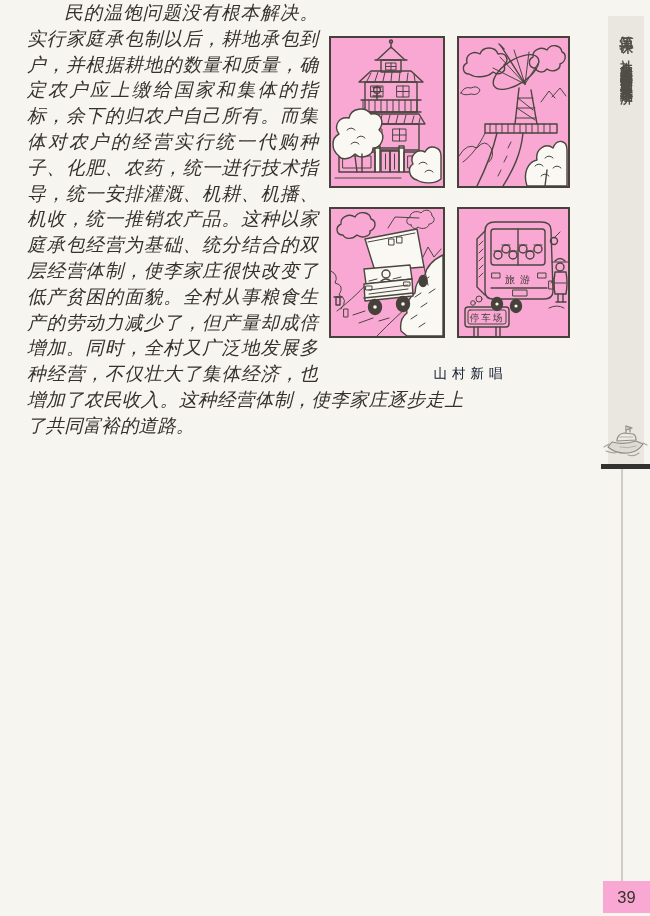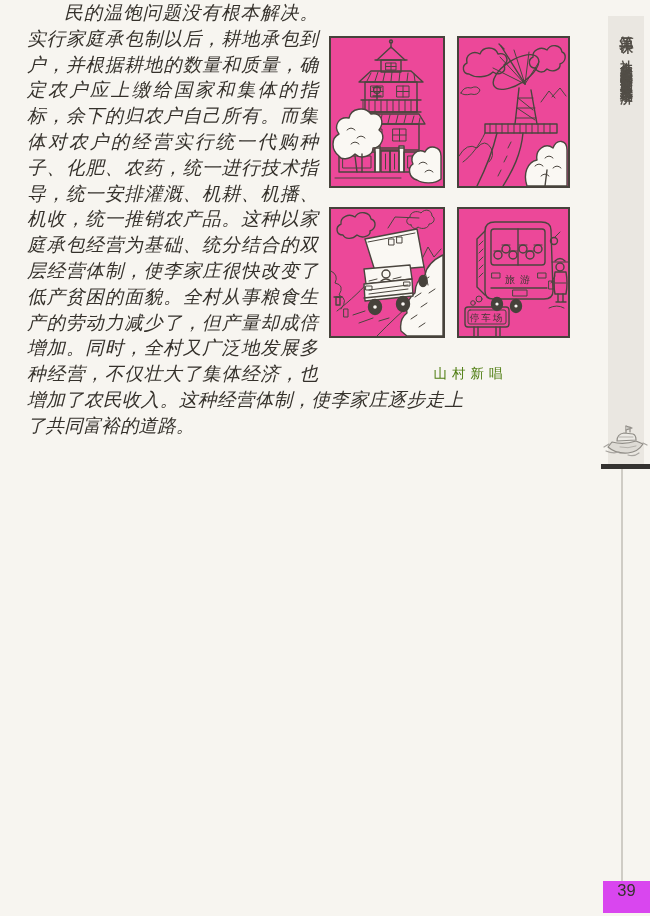--- a/index.html
+++ b/index.html
@@ -26,26 +26,26 @@
     margin:36px -107px 0 11px;
     font-style:normal;text-indent:0;
   }
   .fig-grid{
     display:grid;
     grid-template-columns:116px 113px;
     grid-template-rows:152px 131px;
     gap:19px 12px;
   }
   .panel{
-    border:2px solid #46423b;background:#ec4899;box-sizing:border-box;
+    border:2px solid #46423b;background:#f9a8d4;box-sizing:border-box;
   }
   .panel svg{width:100%;height:100%;display:block;}
   .fig-caption{
     margin-top:27px;text-align:center;padding-left:42px;
-    font-size:13.5px;letter-spacing:5px;color:#4d7c0f;
+    font-size:13.5px;letter-spacing:5px;color:#0f172a;
     text-indent:0;line-height:18px;
   }
   .lineart{stroke:#4a453e;fill:none;stroke-width:1.4;stroke-linecap:round;stroke-linejoin:round;}
   .thin{stroke-width:1;}
   .darkfill{fill:#46423b;stroke:#46423b;}
   .paperfill{fill:#faf8f3;}
   .svgtext{font-family:"Liberation Serif","DejaVu Serif",serif;fill:#3c3831;stroke:none;}
   
   .strip{
     position:absolute;left:608px;top:16px;width:36px;height:448px;
@@ -56,21 +56,21 @@
     writing-mode:vertical-rl;text-orientation:upright;
     color:#524e47;font-weight:600;
   }
   .lesson{margin-top:9px;font-size:14px;letter-spacing:2px;}
   .chapter{margin-top:19px;font-size:12.5px;letter-spacing:1.5px;}
   .boat{position:absolute;left:602px;top:418px;width:46px;height:46px;}
   .side-bar-rule{position:absolute;left:601px;top:464px;width:49px;height:5px;background:#343230;}
   .side-hairline{position:absolute;left:621px;top:469px;width:1.5px;height:412px;background:#cfccc5;}
   .page-badge{
     position:absolute;left:603px;top:881px;width:47px;height:32px;
-    background:#d946ef;display:flex;align-items:flex-start;justify-content:center;
+    background:#f9a8d4;display:flex;align-items:center;justify-content:center;
     font-family:"Liberation Sans","DejaVu Sans",sans-serif;
     font-size:16.5px;color:#36332d;
   }
 </style>
 </head>
 <body>
 
 <div>
 
   <div class="text-col">

